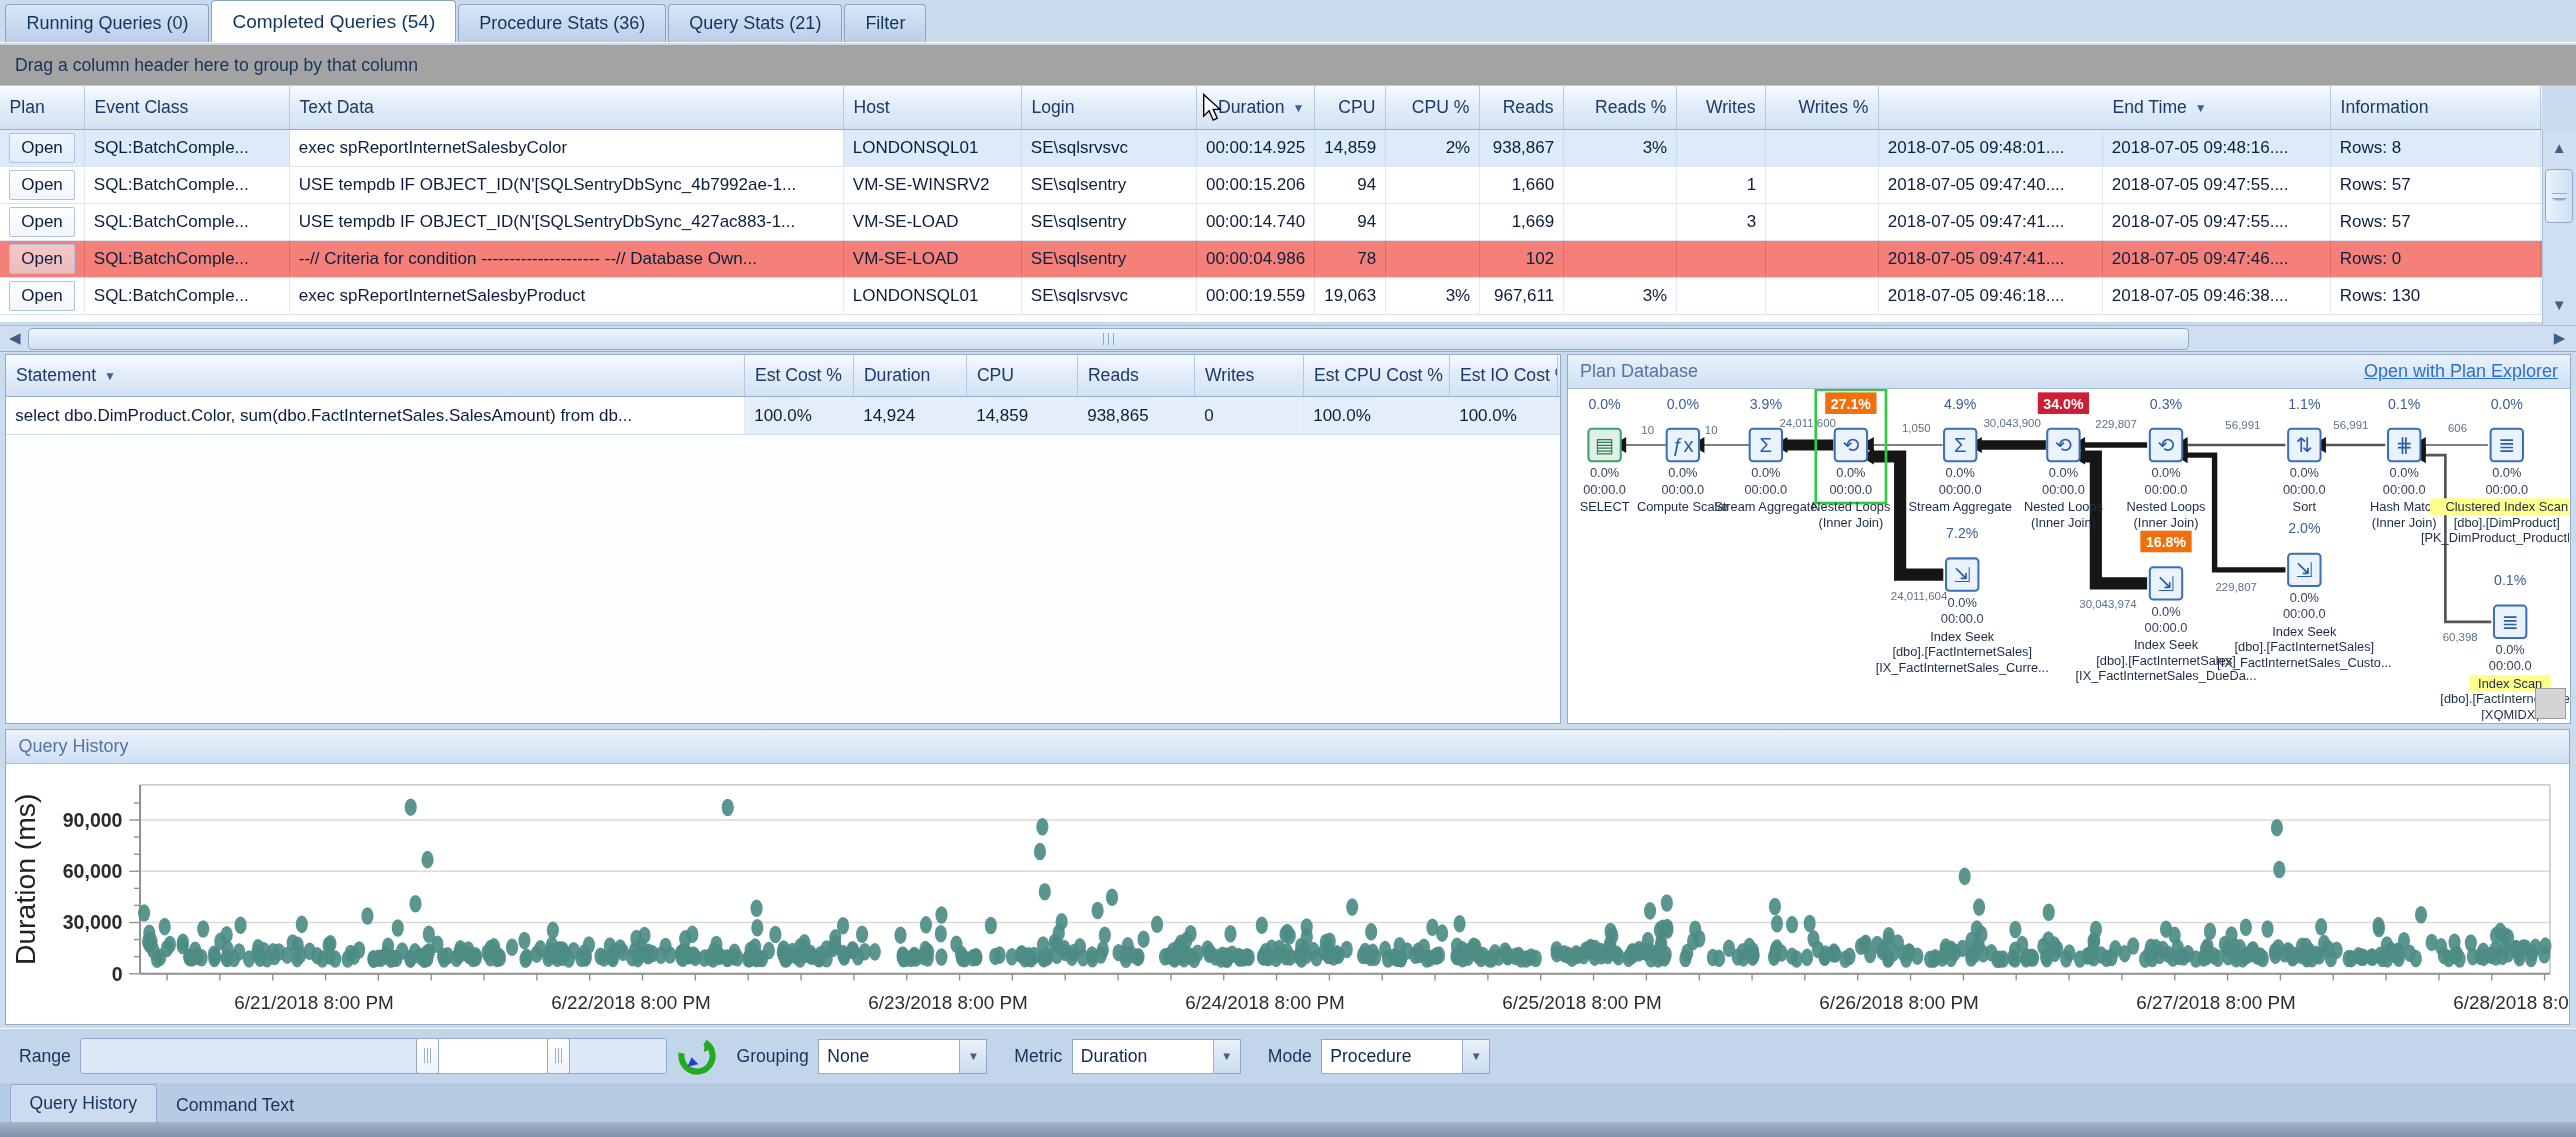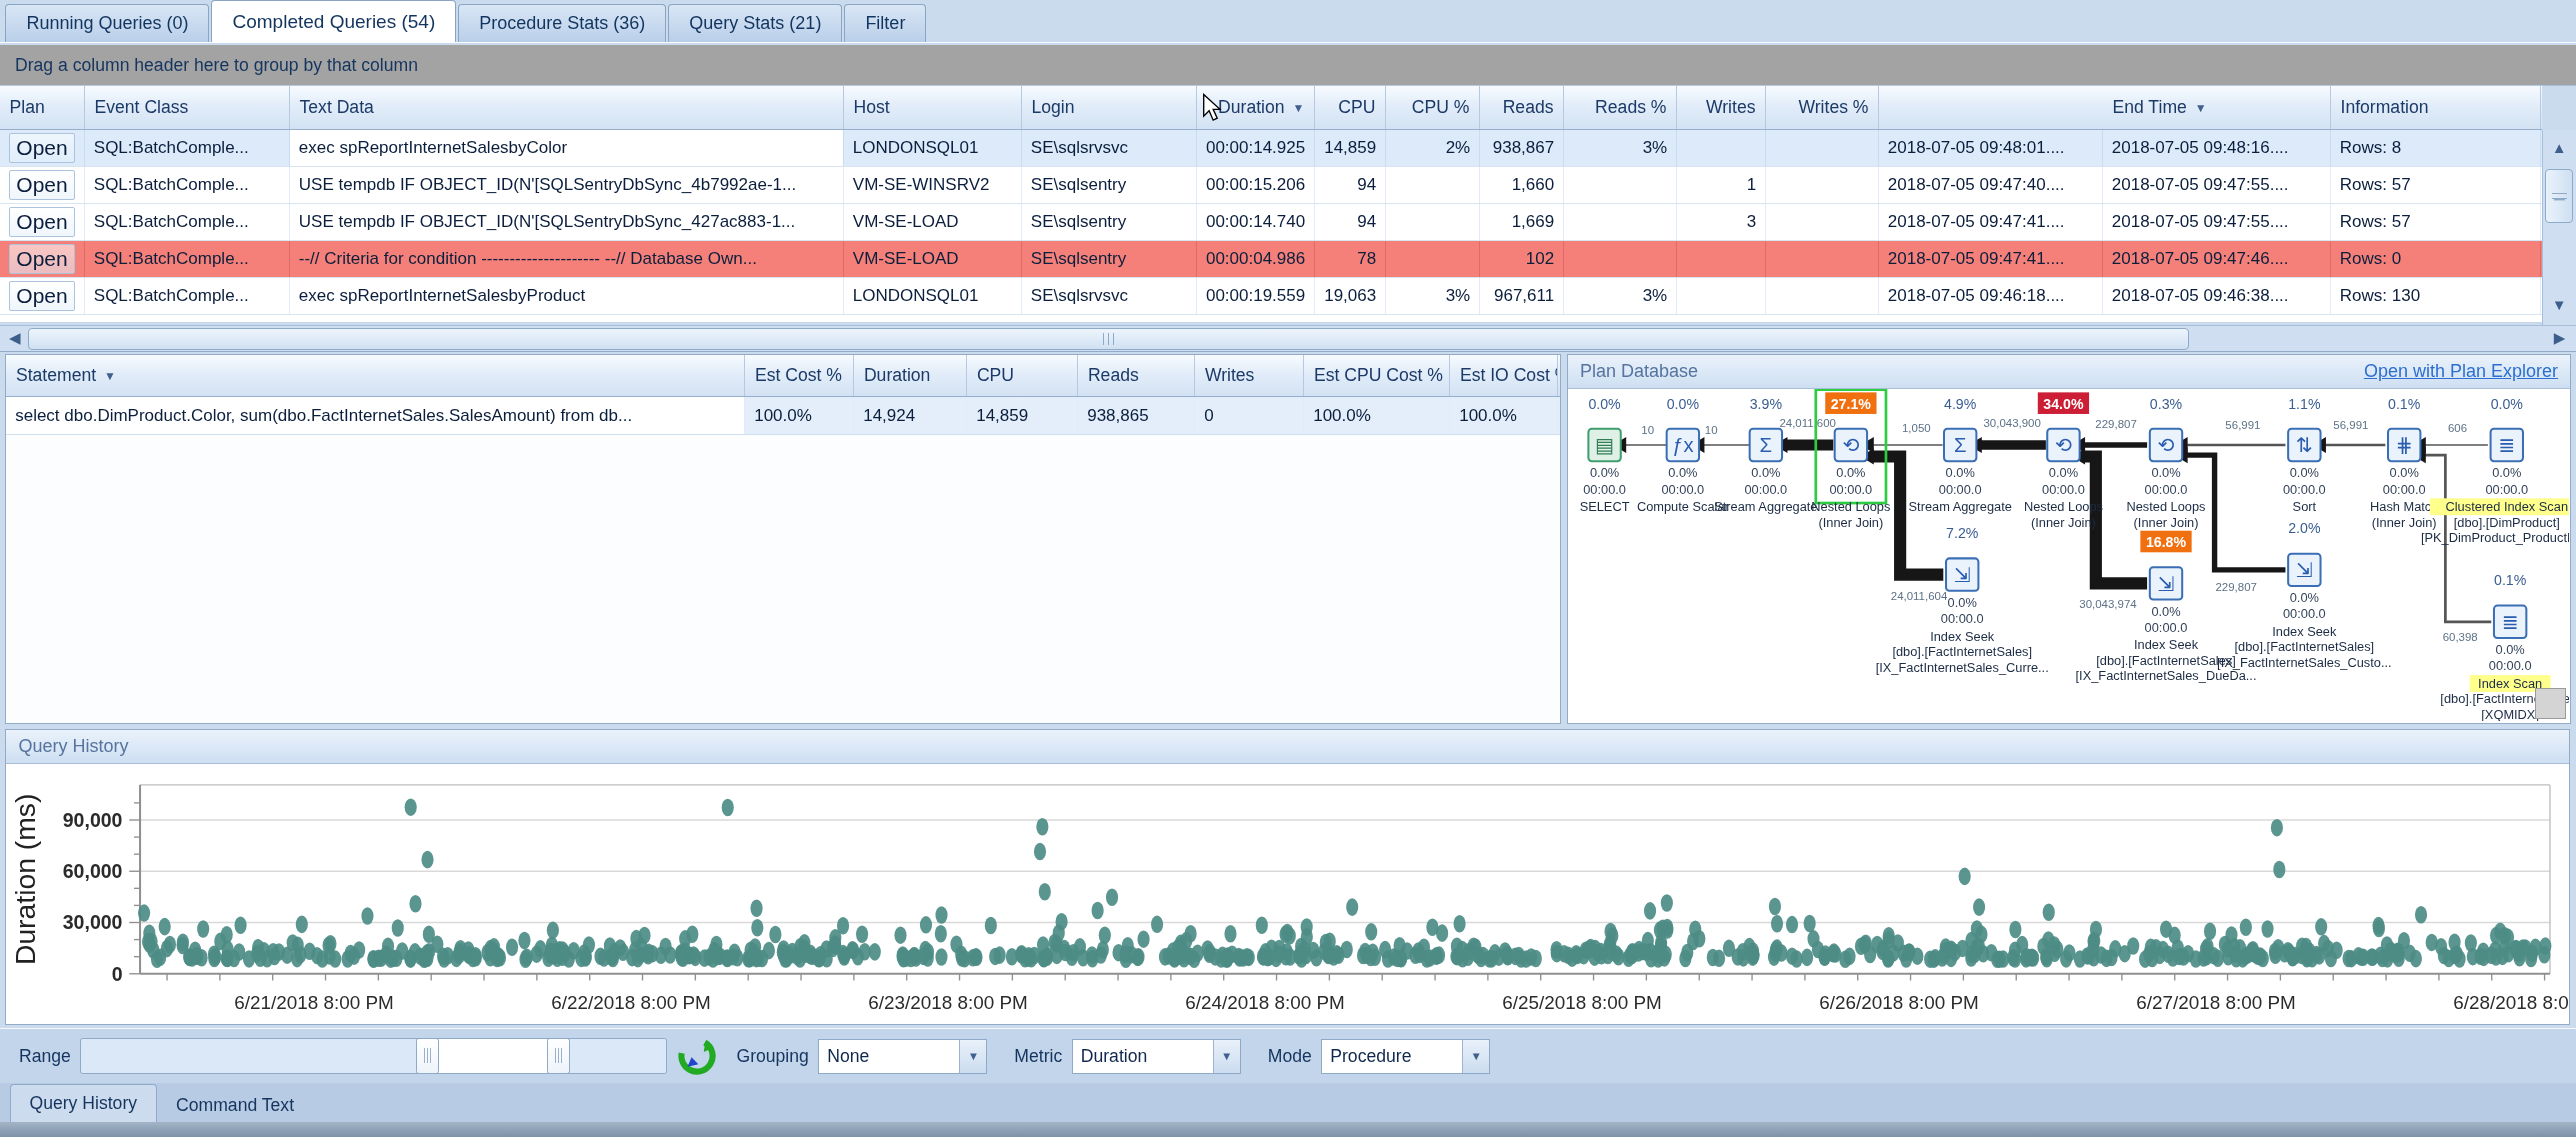--- a/index.html
+++ b/index.html
@@ -15,21 +15,21 @@
   .group-band { position:absolute; left:0; top:45px; width:2576px; height:41px; background:#a3a3a3; display:flex; align-items:center; padding-left:15px; font-size:17.6px; color:#16355e; border-bottom:0.7px solid #a8bfd9; }
 
   
   .grid { position:absolute; left:0; top:85px; width:2542px; }
   .grid-header { display:flex; height:45px; background:linear-gradient(#f7fbff,#e2edf9 45%,#d3e2f3); border-top:0.7px solid #b6c9e0; border-bottom:0.7px solid #96afcd; }
   .gh-cell { position:relative; display:flex; align-items:center; padding:0 9.5px; font-size:17.6px; color:#1c3a67; border-right:0.7px solid #b6c9e0; overflow:hidden; white-space:nowrap; }
   .sort-arrow { margin-left:8px; font-size:12px; color:#40618c; }
   .grid-row { display:flex; height:37px; background:#ffffff; border-bottom:0.7px solid #d7e4f2; }
   .g-cell { display:flex; align-items:center; padding:0 8.8px; font-size:17px; color:#0b1e3c; border-right:0.7px solid #e1ebf7; overflow:hidden; white-space:nowrap; }
   .g-cell.num { justify-content:flex-end; }
-  .open-btn { width:100%; height:30px; display:flex; align-items:center; justify-content:center; border:0.7px solid #acc3dd; border-radius:2px; background:linear-gradient(rgba(255,255,255,.55),rgba(226,238,250,.55)); font-size:21px; color:#0b1e3c; cursor:pointer; }
+  .open-btn { width:100%; height:30px; display:flex; align-items:center; justify-content:center; border:0.7px solid #acc3dd; border-radius:2px; background:linear-gradient(rgba(255,255,255,.55),rgba(226,238,250,.55)); font-size:17px; color:#0b1e3c; cursor:pointer; }
   .row-sel { background:#dcEAf9; background:#dceafa; }
   .row-sel .g-cell { border-right:0.7px solid #c8dbf0; }
   .row-err { background:#f48079; }
   .row-err .g-cell { border-right:0.7px solid #e06a66; }
   .partial-row { height:8px; background:#ffffff; border-bottom:0.7px solid #c4d6ea; }
 
   
   .vscroll { position:absolute; left:2542px; top:130px; width:34px; height:196px; background:#cfdff1; border-left:0.7px solid #a7bdd8; }
   .sb-btn { position:absolute; left:2.7px; width:27px; height:27px; display:flex; align-items:center; justify-content:center; color:#3d5e8a; font-size:15px; }
   .vthumb { position:absolute; left:2px; top:39px; width:28px; height:54px; background:linear-gradient(90deg,#e9f2fb,#cfe0f2); border:1.4px solid #8fa9c9; border-radius:4px; display:flex; align-items:center; justify-content:center; }

